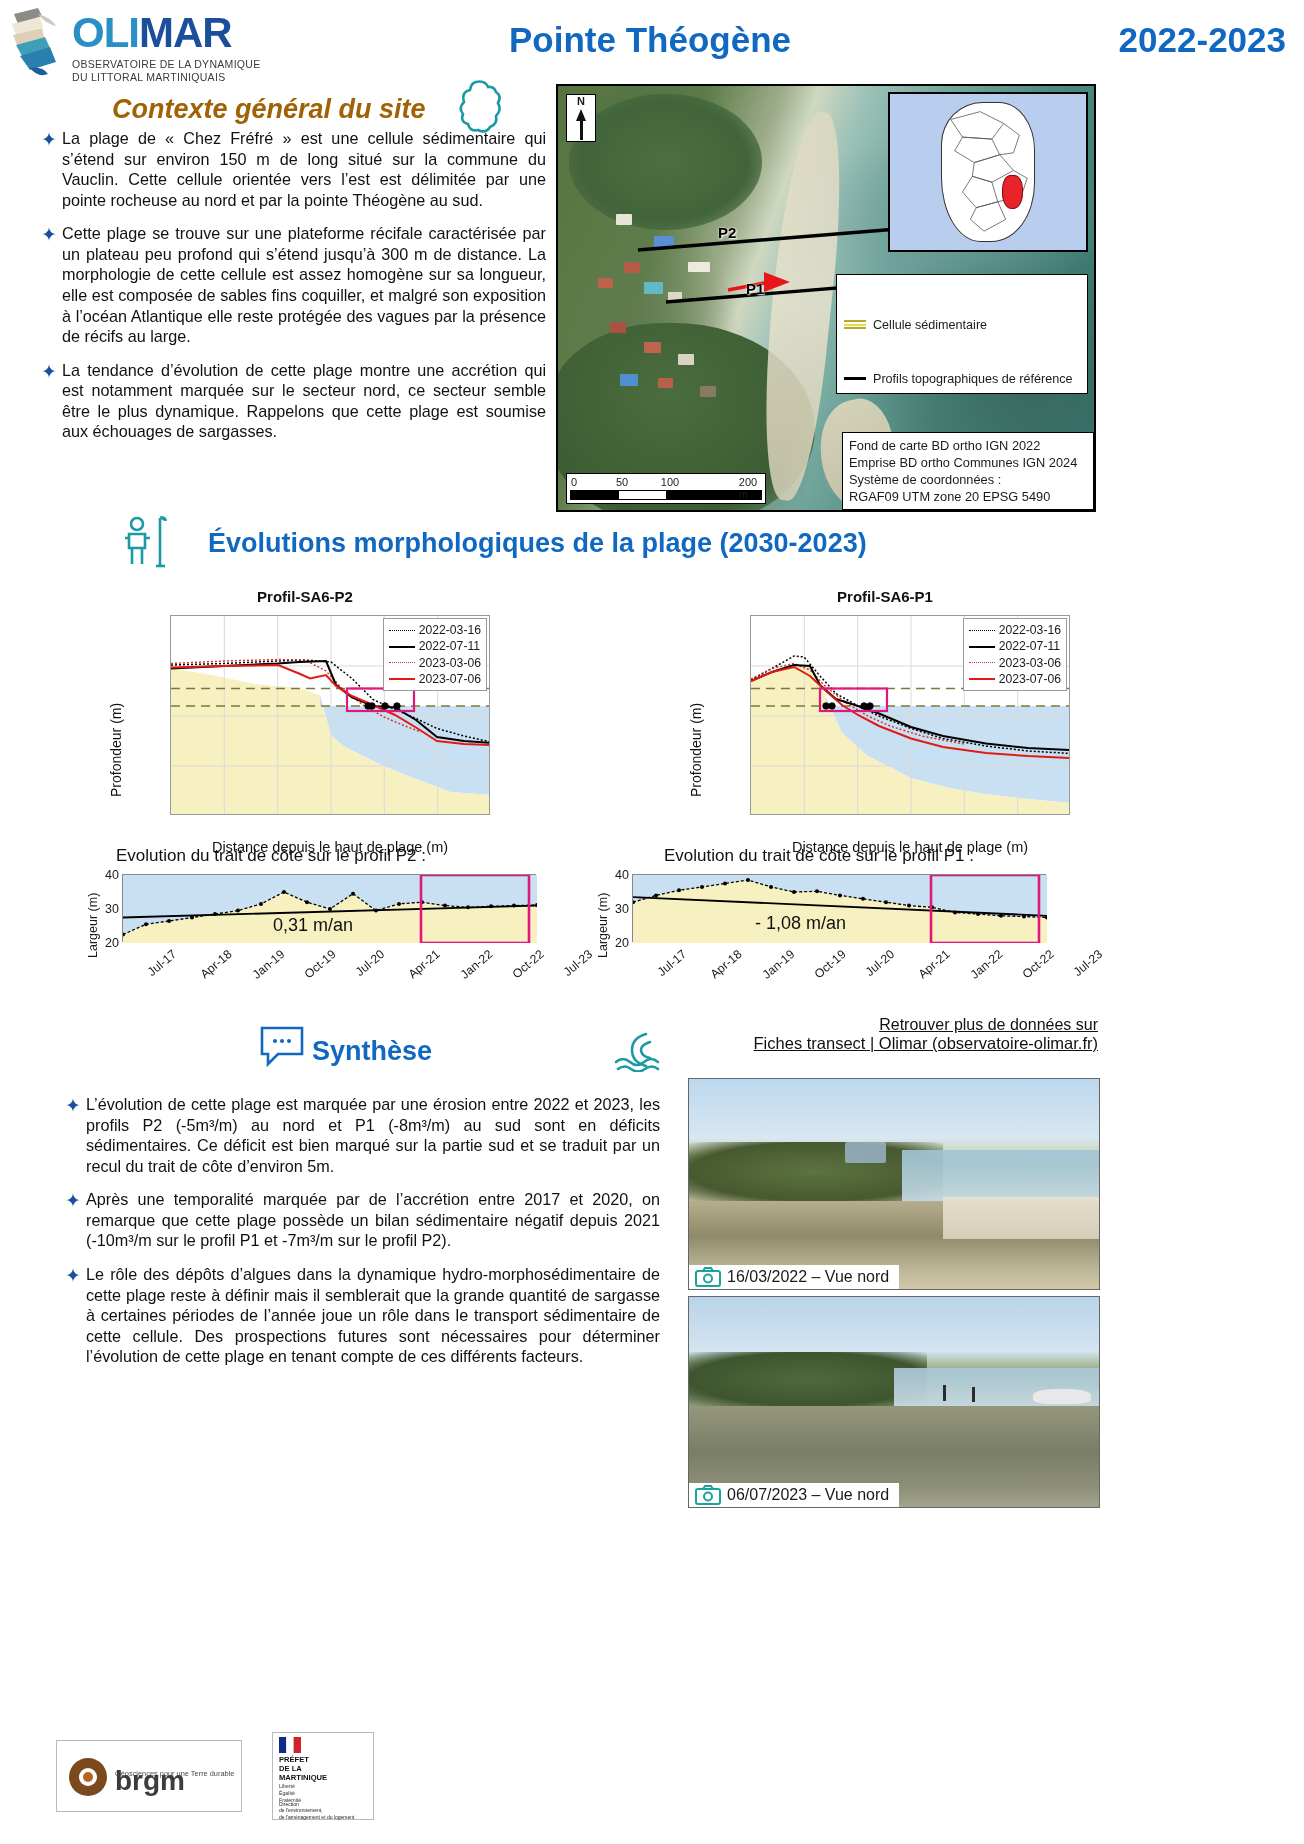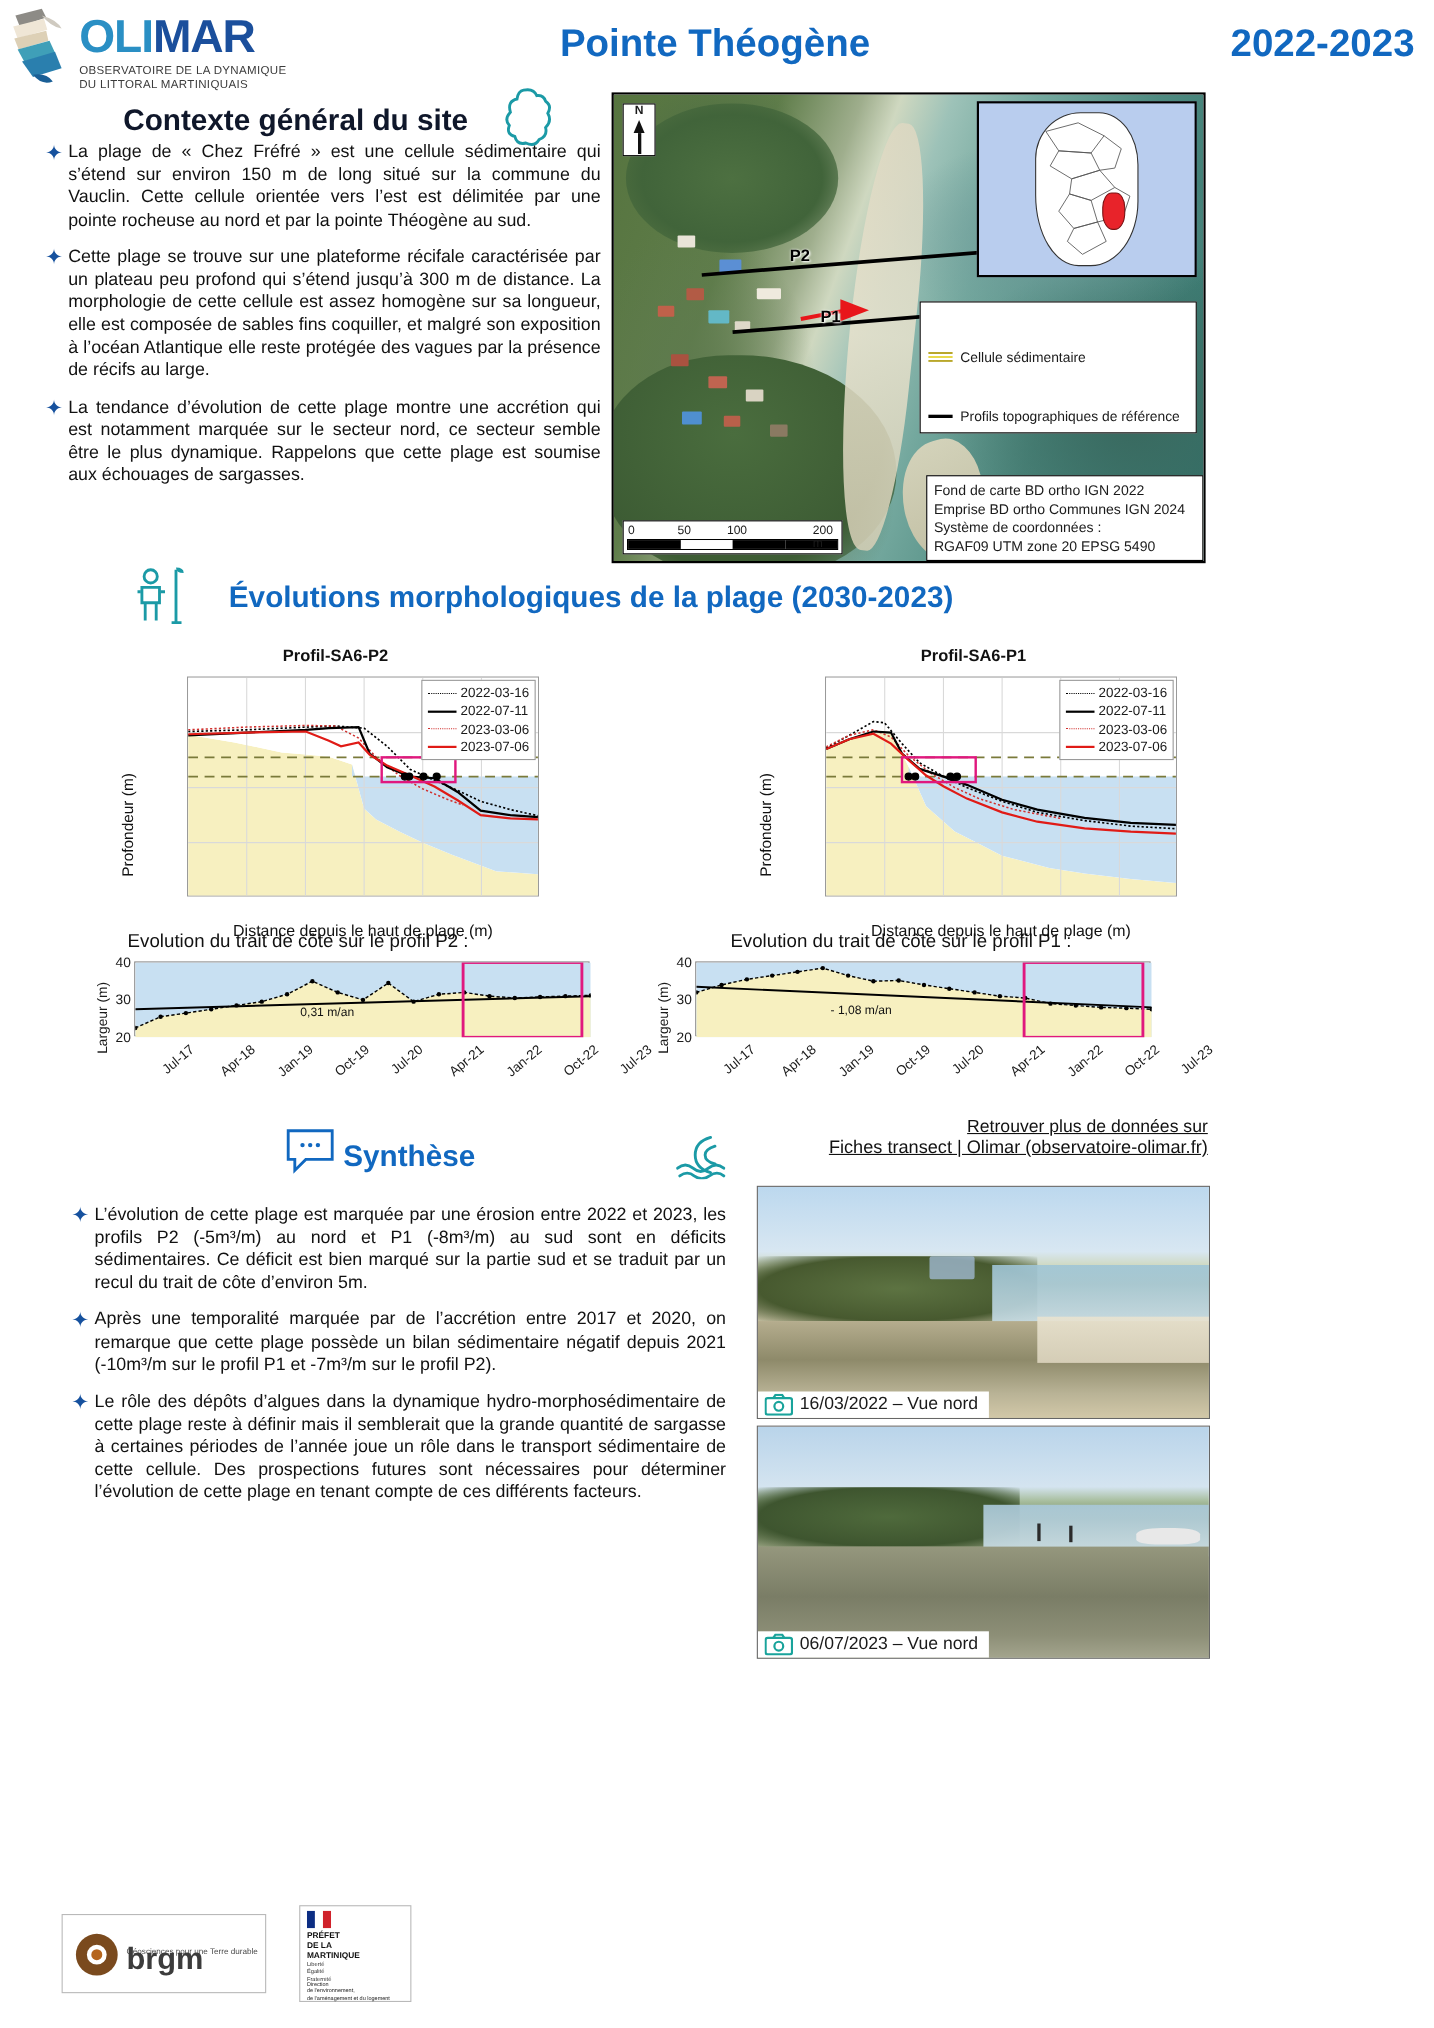--- a/index.html
+++ b/index.html
@@ -18,21 +18,21 @@
   .logo-text { left:72px; top:12px; }
   .olimar-word { font-size:42px; font-weight:bold; letter-spacing:-1px; line-height:1; }
   .olimar-word .c1 { color:#2a8fc4; }
   .olimar-word .c2 { color:#1b4f9c; }
   .olimar-sub { font-size:10.5px; color:#3b3b3b; line-height:1.25; margin-top:4px; letter-spacing:.3px; }
   #site-title { left:330px; top:20px; width:640px; text-align:center;
      font-size:35px; font-weight:bold; color:#1168c0; }
   #year-range { right:18px; top:20px; font-size:35px; font-weight:bold; color:#1168c0; }
 
   
-  .sec-title { font-size:27px; font-weight:bold; color:#0f172a; }
+  .sec-title { font-size:27px; font-weight:bold; color:#a16207;font-style:italic; }
 
   
   #context-block { left:36px; top:128px; width:510px; }
   .bullet-row { display:flex; margin-bottom:13px; }
   .bullet-mark { width:26px; flex:0 0 26px; color:#16519e; font-size:19px; line-height:1.25; text-align:center; }
   .bullet-text { flex:1; font-size:16.2px; line-height:1.27; text-align:justify; color:#111; }
 
   
   #map-panel { left:556px; top:84px; width:540px; height:428px; border:2px solid #000; overflow:hidden; }
   .map-img { position:absolute; left:0; top:0; width:100%; height:100%; }
@@ -113,21 +113,21 @@
   .xlabel { position:absolute; width:100%; text-align:center; font-size:14.5px; color:#111; }
   .plegend { position:absolute; background:#fff; border:1px solid #9a9a9a; padding:3px 5px; font-size:12.2px; line-height:1.34; }
   .pl-row { display:flex; align-items:center; gap:4px; white-space:nowrap; }
   .pl-key { width:26px; height:0; flex:0 0 26px; }
 
   
   .shore-title { font-size:17px; color:#111; }
   .sl-ytick { position:absolute; right:100%; transform:translateY(-50%); padding-right:4px; font-size:12.5px; }
   .sl-xtick { position:absolute; font-size:12.2px; transform-origin:right top; transform:rotate(-40deg); white-space:nowrap; }
   .sl-ylabel { position:absolute; font-size:12.5px; transform-origin:0 0; transform:rotate(-90deg); white-space:nowrap; }
-  .rate-label { position:absolute; font-size:11px; color:#111; }
+  .rate-label { position:absolute; font-size:18px; color:#111; }
 
   
   #synthese-title { left:312px; top:1036px; font-size:27px; font-weight:bold; color:#1168c0; }
   #synthese-icon { left:258px; top:1024px; width:48px; height:44px; }
   #synth-block { left:60px; top:1094px; width:600px; }
   #synth-block .bullet-text { font-size:16.2px; line-height:1.27; }
 
   
   #link-block { left:612px; top:1016px; width:486px; text-align:right; }
   #link-line1 { font-size:16px; color:#111; text-decoration:underline; }

